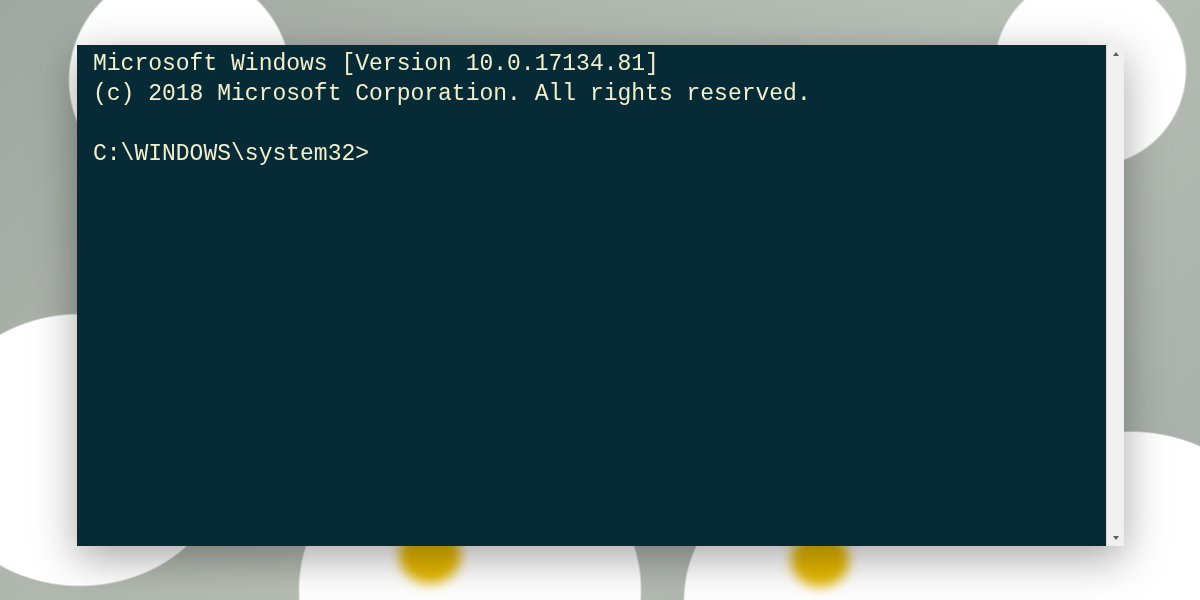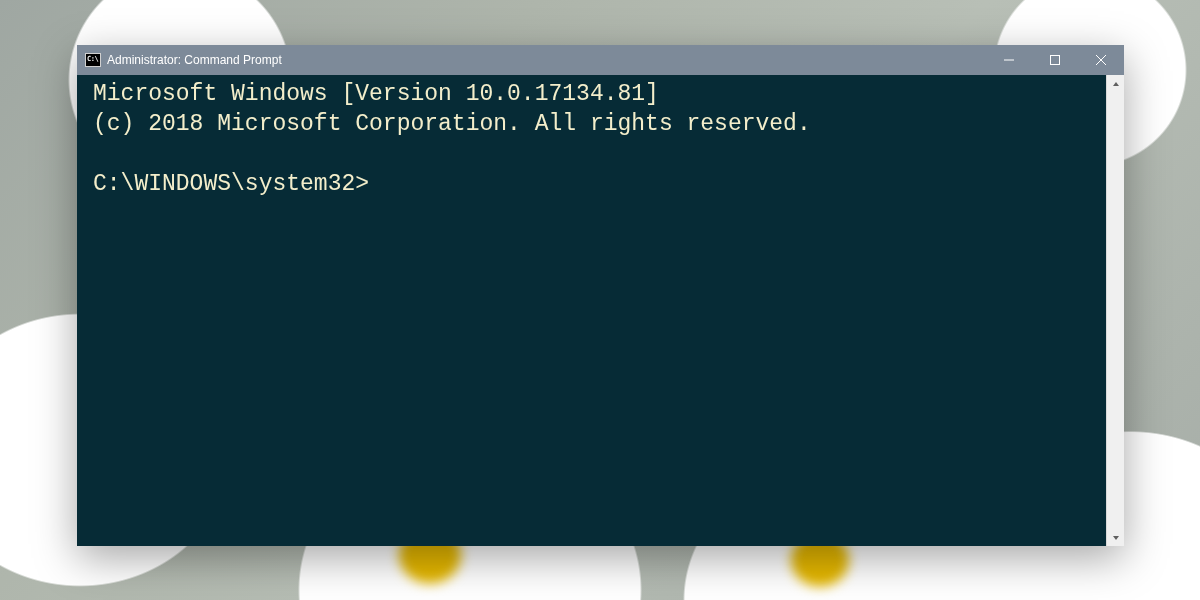--- a/index.html
+++ b/index.html
@@ -35,41 +35,20 @@
   .sb-track{flex:1;background:#f0f0f0}
   .blur-wrap{position:absolute;inset:0;filter:blur(5px);z-index:-1}
 </style>
 </head>
 <body>
 
 <div class="desktop">
   <div class="blur-wrap"></div>
 
   <div class="window">
-    <div class="titlebar">
-      <span class="titlebar-icon"></span>
-      <span class="titlebar-title">Administrator: Command Prompt</span>
-      <span class="titlebar-spacer"></span>
-      <div class="win-btn">
-        <svg viewBox="0 0 10 10">
-            <line x1="0" y1="5" x2="10" y2="5"></line>
-          </svg>
-      </div>
-      <div class="win-btn">
-        <svg viewBox="0 0 10 10">
-            <rect x="0.5" y="0.5" width="9" height="9"></rect>
-          </svg>
-      </div>
-      <div class="win-btn close">
-        <svg viewBox="0 0 10 10">
-            <line x1="0" y1="0" x2="10" y2="10"></line>
-            <line x1="10" y1="0" x2="0" y2="10"></line>
-          </svg>
-      </div>
-    </div>
 
     <div class="client">
       <div class="terminal"><span>Microsoft Windows [Version 10.0.17134.81]</span>
 <span>(c) 2018 Microsoft Corporation. All rights reserved.</span>
 <span></span>
 <span>C:\WINDOWS\system32&gt;</span></div>
 
       <div class="scrollbar">
         <div class="sb-btn">
           <svg viewBox="0 0 8 8">

